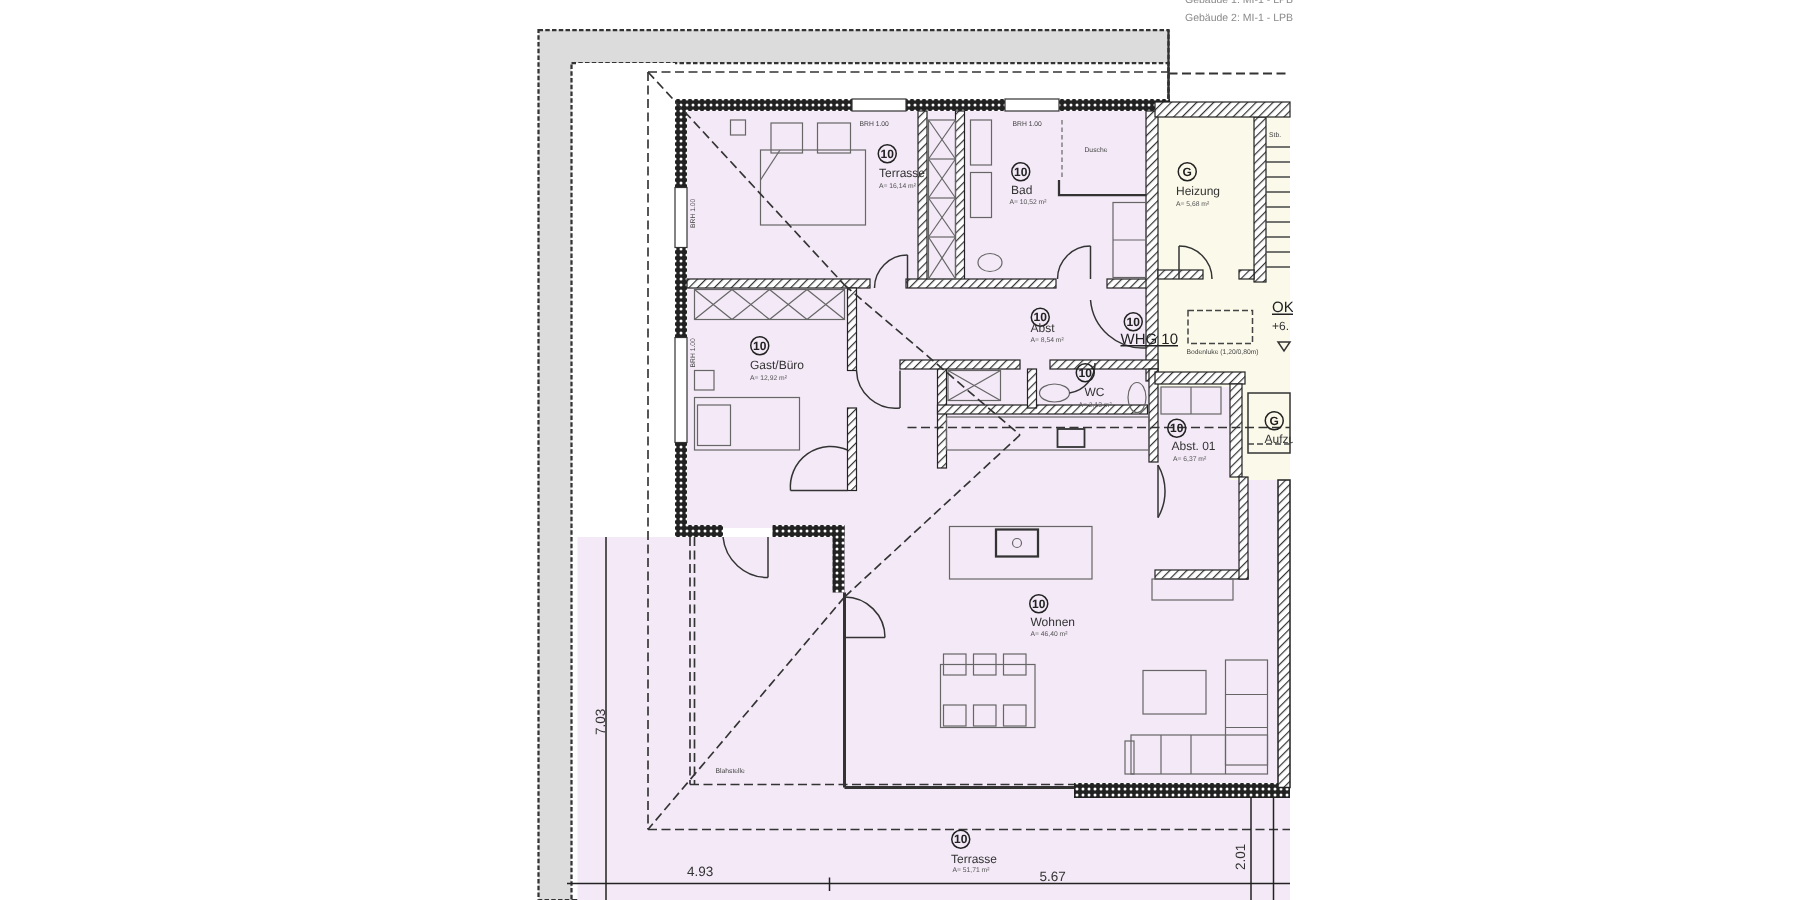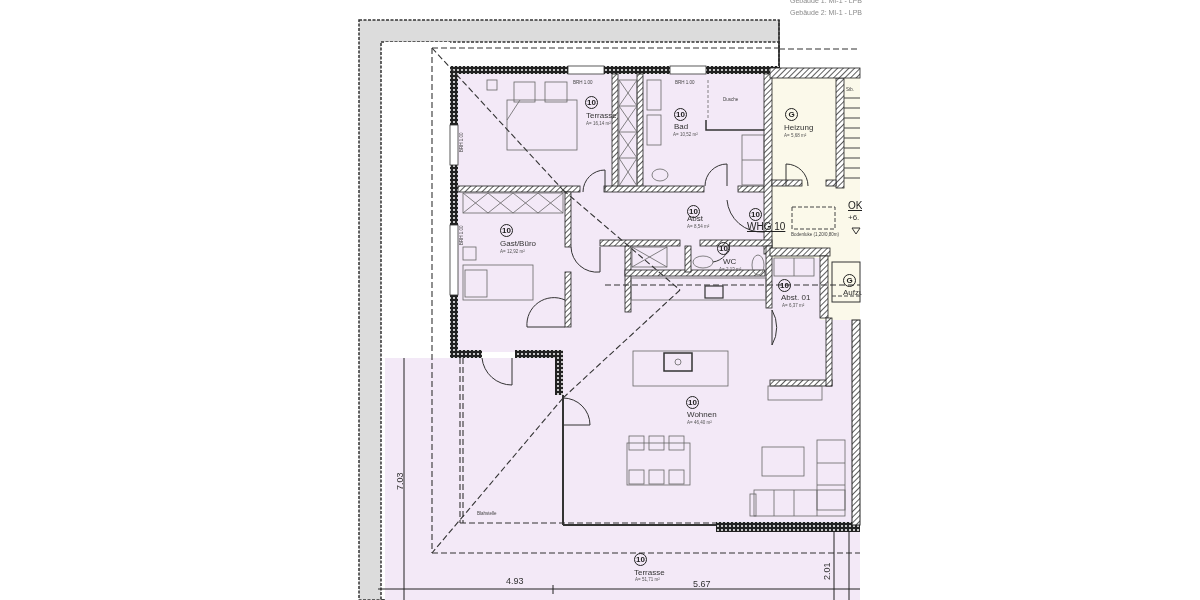--- a/index.html
+++ b/index.html
@@ -302,19 +302,19 @@
   <div class="tiny" style="left:460px;top:152px;transform:rotate(-90deg);transform-origin:left top;">BRH 1.00</div>
   <div class="tiny" style="left:460px;top:245px;transform:rotate(-90deg);transform-origin:left top;">BRH 1.00</div>
   <div class="tiny" style="left:723px;top:98px;">Dusche</div>
   <div class="tiny" style="left:791px;top:233px;">Bodenluke (1,20/0,80m)</div>
   <div class="big" style="left:848px;top:201px;">OK</div>
   <div class="lbl" style="left:848px;top:214px;">+6.</div>
   <div class="tiny" style="left:846px;top:88px;">Stb.</div>
   <div class="tiny" style="left:477px;top:512px;">Blahstelle</div>
 
   <div class="dimv" style="left:396px;top:490px;">7.03</div>
-  <div class="dim" style="left:458px;top:577px;margin-left:48px;">4.93</div>
+  <div class="dim" style="left:458px;top:577px;">4.93</div>
   <div class="dim" style="left:693px;top:580px;">5.67</div>
   <div class="dimv" style="left:823px;top:580px;">2.01</div>
   <div class="dim" style="left:850px;top:575px;padding-left:20px;">33</div>
 
   <div style="position:absolute;left:862px;top:0;width:338px;height:600px;background:#ffffff;"></div>
 </div>
 
 </body></html>

